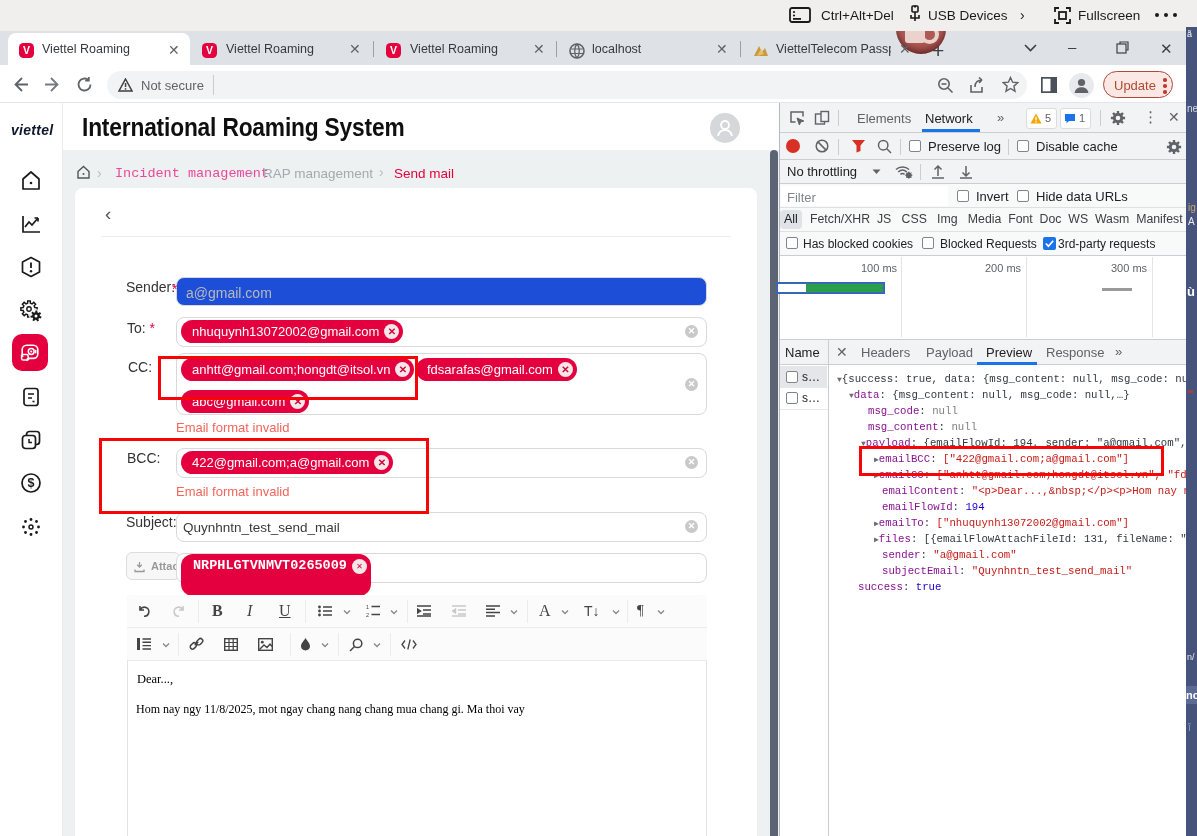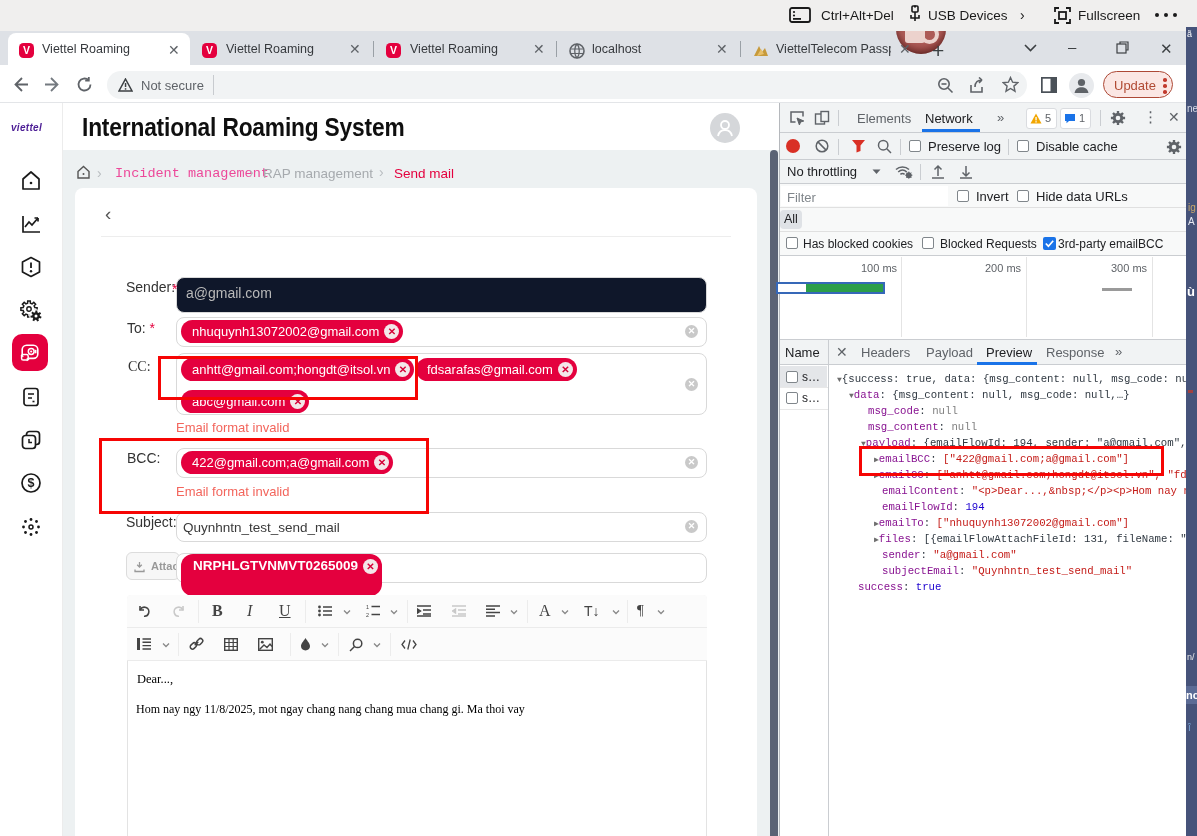--- a/index.html
+++ b/index.html
@@ -156,21 +156,21 @@
     <div class="abs" style="left:10px;top:6px;font-size:13px;color:#b04a33;">Update</div>
     <div class="abs" style="left:59px;top:6px;width:3.5px;height:3.5px;border-radius:50%;background:#c23a2d;"></div>
     <div class="abs" style="left:59px;top:12px;width:3.5px;height:3.5px;border-radius:50%;background:#c23a2d;"></div>
     <div class="abs" style="left:59px;top:18px;width:3.5px;height:3.5px;border-radius:50%;background:#c23a2d;"></div>
   </div>
 
 <div class="abs" style="left:0;top:102px;width:1197px;height:1px;background:#e3e5e8;"></div>
 <div class="abs" style="left:0;top:103px;width:780px;height:733px;background:#edf1f2;"></div>
 
 <div class="abs" style="left:0;top:103px;width:62px;height:733px;background:#fff;border-right:1px solid #ececec;"></div>
-<div class="abs" style="left:11px;top:122px;font-size:10px;color:#4c1d95;font-weight:bold;font-style:italic;letter-spacing:.3px;">viettel</div>
+<div class="abs" style="left:11px;top:122px;font-size:14px;color:#0f172a;font-weight:bold;font-style:italic;letter-spacing:.3px;">viettel</div>
 
 <svg class="abs" style="left:19px;top:169px;" width="24" height="24" viewBox="0 0 24 24">
       <path d="M4 10 L12 3 L20 10 L20 20 L4 20 Z" fill="none" stroke="#1a1a1a" stroke-width="1.7" stroke-linejoin="round"></path>
       <circle cx="12" cy="14" r="1.3" fill="#1a1a1a"></circle>
     </svg>
 <svg class="abs" style="left:19px;top:212px;" width="24" height="24" viewBox="0 0 24 24">
       <path d="M4 4 L4 20 L21 20" fill="none" stroke="#1a1a1a" stroke-width="1.7"></path>
       <path d="M6 15 L10 10 L13 13 L19 6" fill="none" stroke="#1a1a1a" stroke-width="1.7"></path>
       <path d="M19 6 L19 9.5 M19 6 L15.5 6" fill="none" stroke="#1a1a1a" stroke-width="1.7"></path>
     </svg>
@@ -248,31 +248,31 @@
 <style>
 .lbl{position:absolute;font-size:14px;color:#333;}
 .inp{position:absolute;left:176px;width:531px;border:1px solid #d9d9d9;border-radius:8px;background:#fff;box-sizing:border-box;}
 .chip{position:absolute;height:23px;background:#e4003e;border-radius:12px;color:#fff;font-size:13px;line-height:23px;padding:0 24px 0 11px;box-sizing:border-box;white-space:nowrap;}
 .chipx{position:absolute;right:4px;top:4px;width:15px;height:15px;border-radius:50%;background:#f3e7e9;color:#d50037;font-size:10px;font-weight:bold;text-align:center;line-height:15px;}
 .clr{position:absolute;right:8px;width:13px;height:13px;border-radius:50%;background:#c9c9c9;color:#fff;font-size:9px;text-align:center;line-height:13px;font-weight:bold;}
 .err{position:absolute;left:176px;font-size:13px;color:#f3655c;}
 </style>
 <div class="lbl" style="left:126px;top:279px;">Sender:</div>
     <div class="abs" style="left:172px;top:281px;color:#e4003e;font-size:14px;z-index:1;">*</div>
-<div class="inp" style="top:277px;height:36px;background:#0f172a;">
+<div class="inp" style="top:277px;height:29px;background:#1d4ed8;">
   <div style="position:absolute;left:9px;top:7px;font-size:14px;color:#b9b9b9;">a@gmail.com</div>
 </div>
 
 <div class="lbl" style="left:127px;top:320px;">To: <span style="color:#e4003e">*</span></div>
 <div class="inp" style="top:317px;height:30px;">
   <div class="clr" style="top:7px;">✕</div>
 </div>
 <div class="chip" style="left:181px;top:320px;">nhuquynh13072002@gmail.com<span class="chipx">✕</span></div>
 
-<div class="lbl" style="left:128px;top:359px;font-family:Liberation Serif, serif;">CC:</div>
+<div class="lbl" style="left:128px;top:359px;">CC:</div>
 <div class="inp" style="top:353px;height:62px;">
   <div class="clr" style="top:24px;">✕</div>
 </div>
 <div class="chip" style="left:181px;top:358px;">anhtt@gmail.com;hongdt@itsol.vn<span class="chipx">✕</span></div>
 <div class="chip" style="left:416px;top:358px;">fdsarafas@gmail.com<span class="chipx">✕</span></div>
 <div class="chip" style="left:181px;top:390px;">abc@gmail.com<span class="chipx">✕</span></div>
 <div class="err" style="top:420px;">Email format invalid</div>
 
 <div class="lbl" style="left:127px;top:450px;">BCC:</div>
 <div class="inp" style="top:448px;height:30px;">
@@ -288,21 +288,21 @@
 </div>
 
 <div class="abs" style="left:126px;top:552px;width:54px;height:28px;background:#f7f7f7;border:1px solid #dcdcdc;border-radius:6px;box-sizing:border-box;overflow:hidden;">
   <svg class="abs" style="left:7px;top:8px;" width="11" height="12" viewBox="0 0 11 12">
         <path d="M5.5 1 L5.5 6 M3.2 3.8 L5.5 6 L7.8 3.8" fill="none" stroke="#999" stroke-width="1.3"></path>
         <path d="M1 8.5 L1 10.5 L10 10.5 L10 8.5" fill="none" stroke="#999" stroke-width="1.3"></path>
       </svg>
   <div class="abs" style="left:24px;top:7px;font-size:11px;color:#999;font-weight:bold;">Attach</div>
 </div>
 <div class="inp" style="top:553px;height:30px;"></div>
-<div class="chip" style="left:181px;top:554px;font-weight:bold;height:42px;line-height:24px;font-size:13.5px;border-radius:12px;padding:0 24px 16px 12px;">NRPHLGTVNMVT0265009<span class="chipx" style="top:4.5px;">✕</span></div>
+<div class="chip" style="left:181px;top:554px;font-weight:bold;height:42px;line-height:24px;font-size:13.5px;border-radius:12px;padding:0 24px 16px 12px;font-family:Liberation Mono, monospace;">NRPHLGTVNMVT0265009<span class="chipx" style="top:4.5px;">✕</span></div>
 
 <div class="abs" style="left:127px;top:595px;width:580px;height:245px;border:1px solid #e3e3e3;border-radius:4px 4px 0 0;background:#fff;box-sizing:border-box;"></div>
 <div class="abs" style="left:127px;top:595px;width:580px;height:33px;border-bottom:1px solid #ebebeb;box-sizing:border-box;background:#fbfbfb;border-radius:4px 4px 0 0;" id="tb1"></div>
 <div class="abs" style="left:127px;top:628px;width:580px;height:33px;border-bottom:1px solid #ebebeb;box-sizing:border-box;background:#fbfbfb;" id="tb2"></div>
 <div class="abs" style="left:137px;top:672px;font-family:'Liberation Serif',serif;font-size:12.5px;color:#000;">Dear...,</div>
 <div class="abs" style="left:136px;top:702px;font-family:'Liberation Serif',serif;font-size:12px;color:#000;">Hom nay ngy 11/8/2025, mot ngay chang nang chang mua chang gi. Ma thoi vay</div>
 <style>
 .ti{position:absolute;font-size:14px;color:#444;}
 .tcar{position:absolute;width:8px;height:8px;}
 .tsep{position:absolute;top:600px;width:1px;height:23px;background:#ececec;}
@@ -507,32 +507,33 @@
 <div class="abs" style="left:781px;top:186px;width:167px;height:20px;background:#fff;"></div>
 <div class="dt" style="left:787px;top:190px;color:#80868b;">Filter</div>
 <div class="cb" style="left:957px;top:190px;"></div>
 <div class="dt" style="left:976px;top:189px;">Invert</div>
 <div class="cb" style="left:1017px;top:190px;"></div>
 <div class="dt" style="left:1036px;top:189px;">Hide data URLs</div>
 
 <div class="abs" style="left:780px;top:208px;width:406px;height:24px;background:#f8f9f9;border-bottom:1px solid #e0e0e0;box-sizing:border-box;"></div>
 <div class="abs" style="left:780px;top:210px;width:22px;height:19px;background:#dfe2e6;border-radius:4px;"></div>
 <div class="dt" style="left:784px;top:212px;font-size:12.5px;">All</div>
+<div class="dt" style="left:810px;top:212px;font-size:12.3px;color:#3c4043;">Fetch/XHR&nbsp;&nbsp;JS&nbsp;&nbsp;&nbsp;CSS&nbsp;&nbsp;&nbsp;Img&nbsp;&nbsp;&nbsp;Media&nbsp;&nbsp;Font&nbsp;&nbsp;Doc&nbsp;&nbsp;WS&nbsp;&nbsp;Wasm&nbsp;&nbsp;Manifest</div>
 
 <div class="abs" style="left:780px;top:232px;width:406px;height:24px;background:#f8f9f9;border-bottom:1px solid #cacdd1;box-sizing:border-box;"></div>
 <div class="cb" style="left:786px;top:237px;"></div>
 <div class="dt" style="left:803px;top:237px;font-size:12px;">Has blocked cookies</div>
 <div class="cb" style="left:922px;top:237px;"></div>
 <div class="dt" style="left:940px;top:237px;font-size:12px;">Blocked Requests</div>
 <div class="abs" style="left:1043px;top:237px;width:13px;height:13px;background:#1a73e8;border-radius:2px;">
 <svg width="13" height="13" viewBox="0 0 13 13">
         <path d="M2.8 6.5 L5.4 9.2 L10.2 3.8" fill="none" stroke="#fff" stroke-width="1.7"></path>
       </svg>
 </div>
-<div class="dt" style="left:1058px;top:237px;font-size:12px;">3rd-party emailBCC</div>
+<div class="dt" style="left:1058px;top:237px;font-size:12px;">3rd-party requests</div>
 
 <div class="abs" style="left:901px;top:257px;width:1px;height:80px;background:#e4e4e4;"></div>
 <div class="abs" style="left:1026px;top:257px;width:1px;height:80px;background:#e4e4e4;"></div>
 <div class="abs" style="left:1152px;top:257px;width:1px;height:80px;background:#e4e4e4;"></div>
 <div class="dt" style="left:861px;top:262px;font-size:11px;color:#5f6368;">100 ms</div>
 <div class="dt" style="left:985px;top:262px;font-size:11px;color:#5f6368;">200 ms</div>
 <div class="dt" style="left:1111px;top:262px;font-size:11px;color:#5f6368;">300 ms</div>
 <div class="abs" style="left:776px;top:282px;width:109px;height:12px;border:2px solid #3668b8;background:#fff;box-sizing:border-box;"></div>
 <div class="abs" style="left:806px;top:284px;width:77px;height:8px;background:#2c9e49;"></div>
 <div class="abs" style="left:1102px;top:288px;width:30px;height:3px;background:#9a9a9a;"></div>

